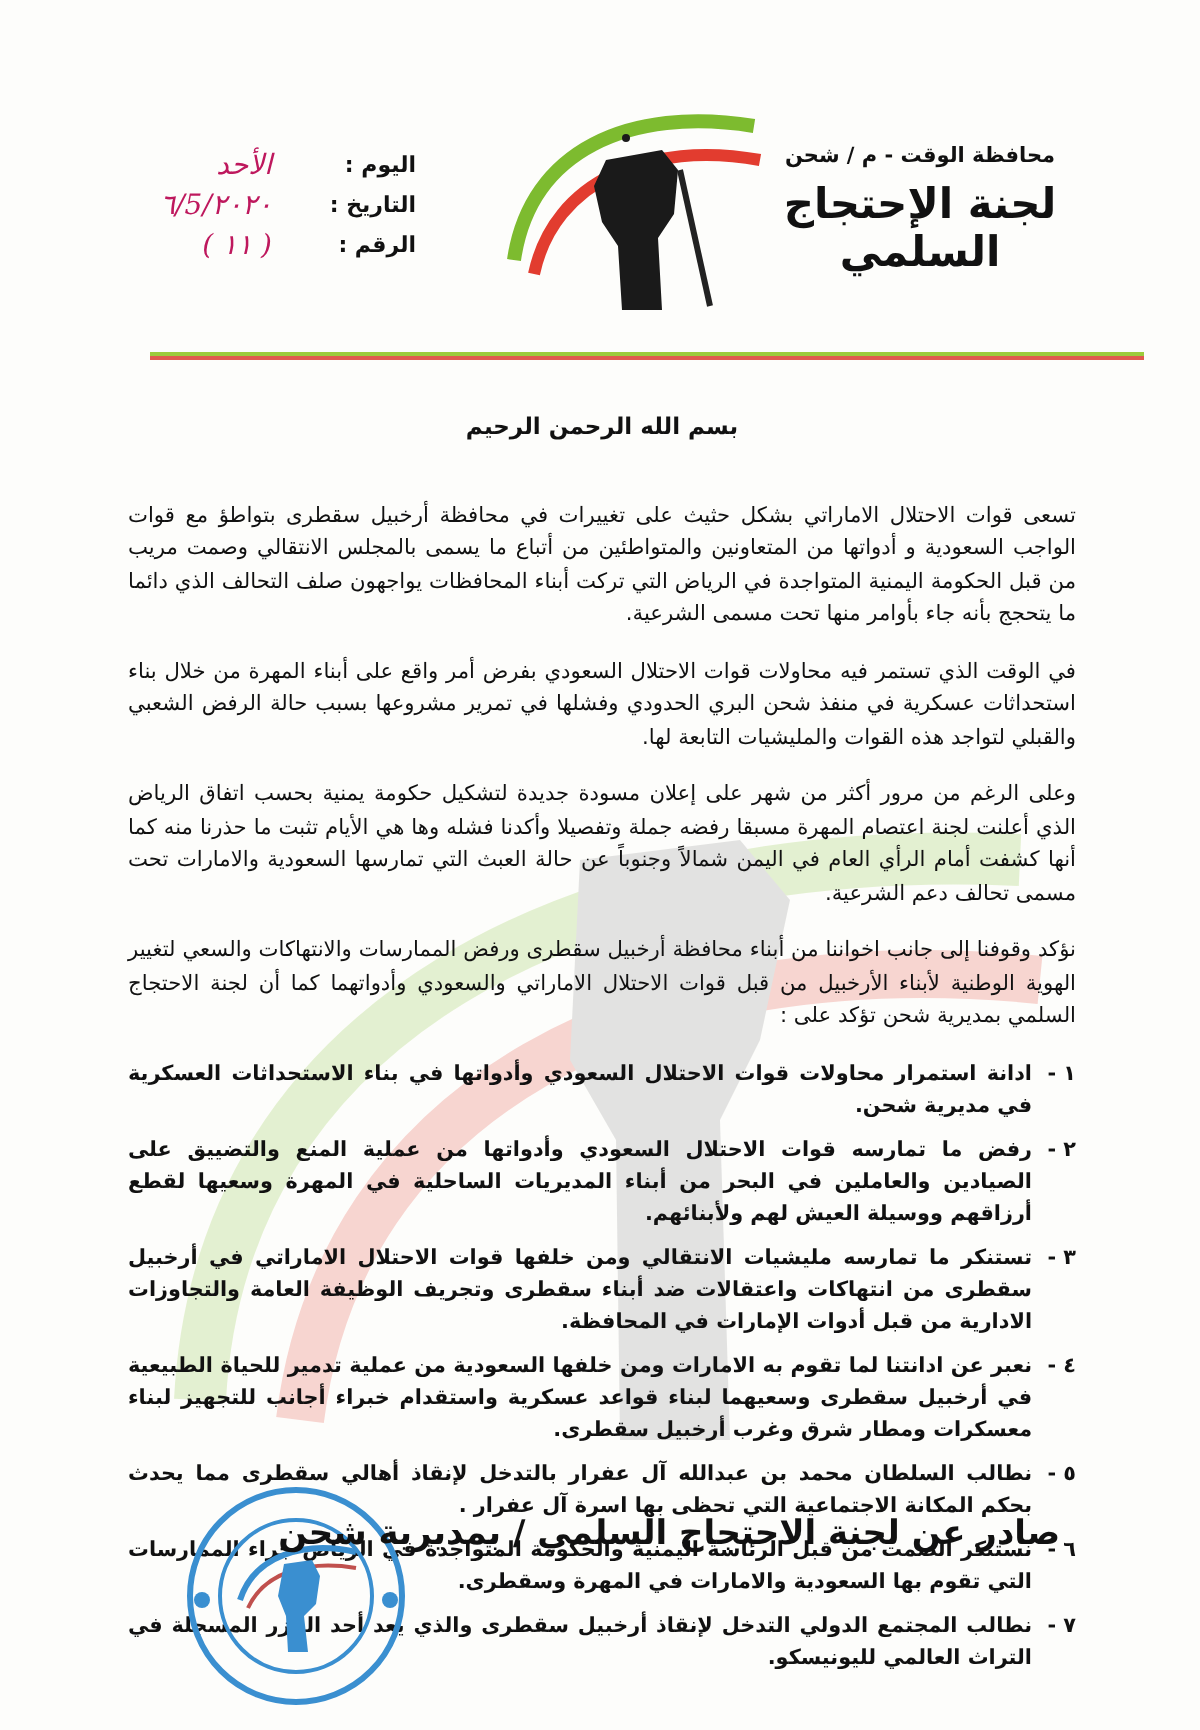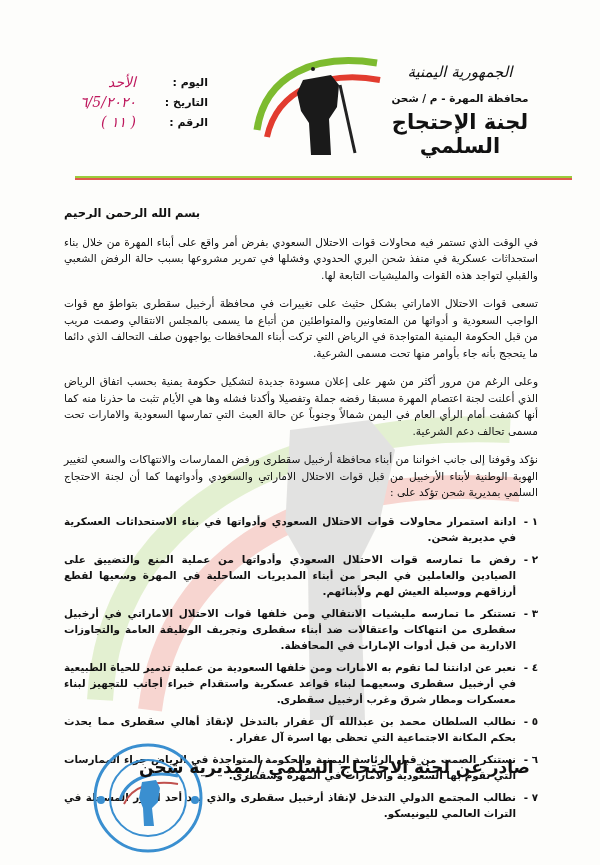--- a/index.html
+++ b/index.html
@@ -27,21 +27,21 @@
     .meta-row { display: flex; flex-direction: row; align-items: center; height: 20px; }
     .meta-label { font-size: 11px; font-weight: bold; width: 62px; }
     .meta-val { font-family: "DejaVu Serif", serif; font-style: italic; font-size: 14px; color: #be185d; padding-right: 10px; direction: ltr; unicode-bidi: plaintext; }
 
     .divider { position: absolute; left: 75px; top: 176px; width: 497px; height: 4px; z-index: 2; }
     .divider .g { height: 2px; background: #9ccc3c; }
     .divider .r { height: 2px; background: #e05a4e; }
 
     
     .content { position: absolute; right: 62px; top: 205px; width: 474px; z-index: 2; font-size: 10.6px; line-height: 16.5px; text-align: justify; }
-    .bismillah { text-align: left; font-weight: bold; font-size: 11.5px; margin-bottom: 12px; }
+    .bismillah { text-align: center; font-weight: bold; font-size: 11.5px; margin-bottom: 28px; }
     .para { margin: 0 0 12px 0; }
     .list { margin: 10px 0 0 0; padding: 0; list-style: none; }
     .list li { font-weight: bold; font-size: 10.4px; line-height: 16px; margin-bottom: 6px; display: flex; }
     .list .num { flex: 0 0 22px; }
     .list .txt { flex: 1; }
 
     .issued { position: absolute; right: 70px; top: 757px; font-size: 17px; font-weight: bold; z-index: 3; }
 
     .stamp { position: absolute; left: 92px; top: 738px; width: 112px; height: 118px; z-index: 2; }
   </style>
@@ -50,22 +50,21 @@
 
 <div class="page">
 
   <svg class="watermark" viewBox="0 0 520 360">
     <path d="M60 340 C 70 150, 250 60, 470 70" stroke="#8cc63f" stroke-width="26" fill="none"></path>
     <path d="M110 350 C 130 190, 280 110, 480 130" stroke="#e34a3c" stroke-width="24" fill="none"></path>
     <path d="M250 70 L330 60 L355 90 L340 160 L320 200 L325 360 L270 360 L268 210 L245 170 Z" fill="#888"></path>
   </svg>
 
   <div class="hdr-right">
-    <div class="rep">الجمهورية اليمنية</div>
-    <div class="gov">محافظة المهرة - م / شحن</div>
+    <div class="gov">محافظة الوقت - م / شحن</div>
     <div class="cmte">لجنة الإحتجاج السلمي</div>
   </div>
 
   <svg class="logo" viewBox="0 0 140 115">
     <path d="M12 85 C 20 30, 70 8, 132 18" stroke="#7dbb2f" stroke-width="7" fill="none"></path>
     <path d="M22 92 C 32 45, 80 25, 135 35" stroke="#e23c2f" stroke-width="6" fill="none"></path>
     <path d="M58 35 L86 30 L94 40 L92 62 L84 74 L86 110 L66 110 L64 78 L56 66 L52 48 Z" fill="#1a1a1a"></path>
     <path d="M95 40 L110 108" stroke="#222" stroke-width="3"></path>
     <circle cx="68" cy="24" r="2" fill="#1a1a1a"></circle>
   </svg>
@@ -85,22 +84,22 @@
     </div>
   </div>
 
   <div class="divider">
     <div class="g"></div>
       <div class="r"></div>
   </div>
 
   <div class="content">
     <div class="bismillah">بسم الله الرحمن الرحيم</div>
+    <p class="para">تسعى قوات الاحتلال الاماراتي بشكل حثيث على تغييرات في محافظة أرخبيل سقطرى بتواطؤ مع قوات الواجب السعودية و أدواتها من المتعاونين والمتواطئين من أتباع ما يسمى بالمجلس الانتقالي وصمت مريب من قبل الحكومة اليمنية المتواجدة في الرياض التي تركت أبناء المحافظات يواجهون صلف التحالف الذي دائما ما يتحجج بأنه جاء بأوامر منها تحت مسمى الشرعية.</p>
     <p class="para">في الوقت الذي تستمر فيه محاولات قوات الاحتلال السعودي بفرض أمر واقع على أبناء المهرة من خلال بناء استحداثات عسكرية في منفذ شحن البري الحدودي وفشلها في تمرير مشروعها بسبب حالة الرفض الشعبي والقبلي لتواجد هذه القوات والمليشيات التابعة لها.</p>
-    <p class="para">تسعى قوات الاحتلال الاماراتي بشكل حثيث على تغييرات في محافظة أرخبيل سقطرى بتواطؤ مع قوات الواجب السعودية و أدواتها من المتعاونين والمتواطئين من أتباع ما يسمى بالمجلس الانتقالي وصمت مريب من قبل الحكومة اليمنية المتواجدة في الرياض التي تركت أبناء المحافظات يواجهون صلف التحالف الذي دائما ما يتحجج بأنه جاء بأوامر منها تحت مسمى الشرعية.</p>
     <p class="para">وعلى الرغم من مرور أكثر من شهر على إعلان مسودة جديدة لتشكيل حكومة يمنية بحسب اتفاق الرياض الذي أعلنت لجنة اعتصام المهرة مسبقا رفضه جملة وتفصيلا وأكدنا فشله وها هي الأيام تثبت ما حذرنا منه كما أنها كشفت أمام الرأي العام في اليمن شمالاً وجنوباً عن حالة العبث التي تمارسها السعودية والامارات تحت مسمى تحالف دعم الشرعية.</p>
     <p class="para">نؤكد وقوفنا إلى جانب اخواننا من أبناء محافظة أرخبيل سقطرى ورفض الممارسات والانتهاكات والسعي لتغيير الهوية الوطنية لأبناء الأرخبيل من قبل قوات الاحتلال الاماراتي والسعودي وأدواتهما كما أن لجنة الاحتجاج السلمي بمديرية شحن تؤكد على :</p>
     <ul class="list">
       <li>
           <span class="num">١ -</span>
           <span class="txt">ادانة استمرار محاولات قوات الاحتلال السعودي وأدواتها في بناء الاستحداثات العسكرية في مديرية شحن.</span>
         </li>
       <li>
           <span class="num">٢ -</span>
           <span class="txt">رفض ما تمارسه قوات الاحتلال السعودي وأدواتها من عملية المنع والتضييق على الصيادين والعاملين في البحر من أبناء المديريات الساحلية في المهرة وسعيها لقطع أرزاقهم ووسيلة العيش لهم ولأبنائهم.</span>

